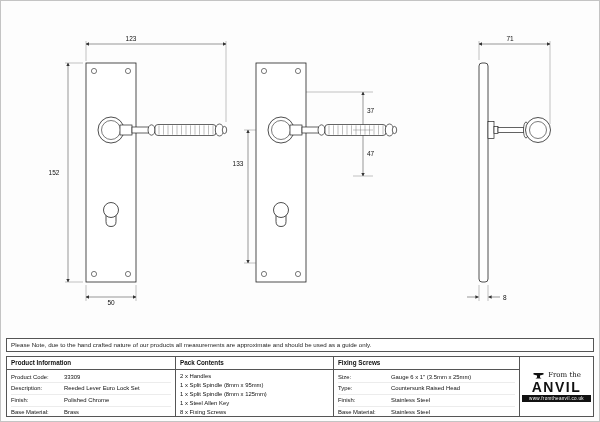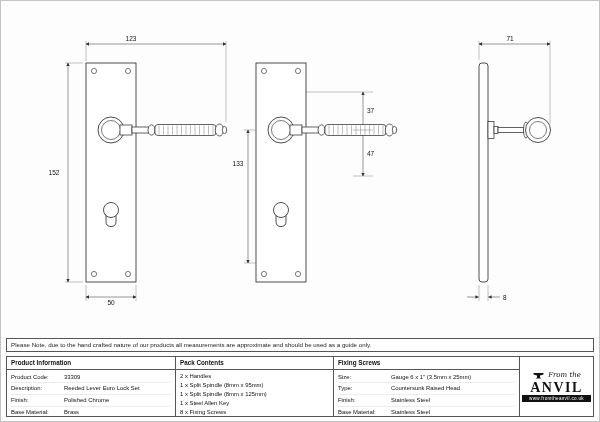--- a/index.html
+++ b/index.html
@@ -17,22 +17,22 @@
               grid-template-columns:169px 158px 186px 1fr;grid-template-rows:13px 1fr;
               border:1px solid #555;background:#fff}
   .th{font-weight:bold;font-size:6.3px;line-height:12px;padding:0 4px;border-right:1px solid #555;border-bottom:1px solid #555;color:#111}
   .td{font-size:5.9px;border-right:1px solid #555;padding:1.5px 4px;color:#111;overflow:hidden}
   .kvrow{display:flex;line-height:10.9px;border-bottom:1px solid #ececec}
   .kvrow:last-child{border-bottom:none}
   .kvrow .lbl{width:53px;flex:none}
   .pack-line{line-height:9.2px;white-space:nowrap}
   .logo-cell{grid-column:4;grid-row:1/3;display:flex;flex-direction:column;align-items:center;justify-content:center;gap:1px;padding:2px;overflow:hidden}
   .logo-top{display:flex;align-items:center;gap:2px}
-  .fromthe{font-family:"DejaVu Serif",serif;font-style:italic;font-size:7px;color:#111}
-  .anvil-name{font-family:Liberation Serif, serif;font-weight:bold;font-size:14px;letter-spacing:1.5px;line-height:13px;color:#111}
+  .fromthe{font-family:"DejaVu Serif",serif;font-size:7px;color:#111}
+  .anvil-name{font-family:Liberation Sans, sans-serif;font-weight:bold;font-size:14px;letter-spacing:1.5px;line-height:13px;color:#111}
   .logo-web{background:#111;color:#fff;font-size:4.6px;line-height:7.5px;padding:0 3px;letter-spacing:.3px;width:100%;text-align:center;white-space:nowrap;overflow:hidden}
 </style>
 </head>
 <body>
 
 <div class="page">
 
   <svg class="drawing-area" width="600" height="334" viewBox="0 0 600 334">
     <defs>
       <marker id="arr" viewBox="0 0 10 10" refX="9" refY="5" markerWidth="7" markerHeight="7" orient="auto-start-reverse">

